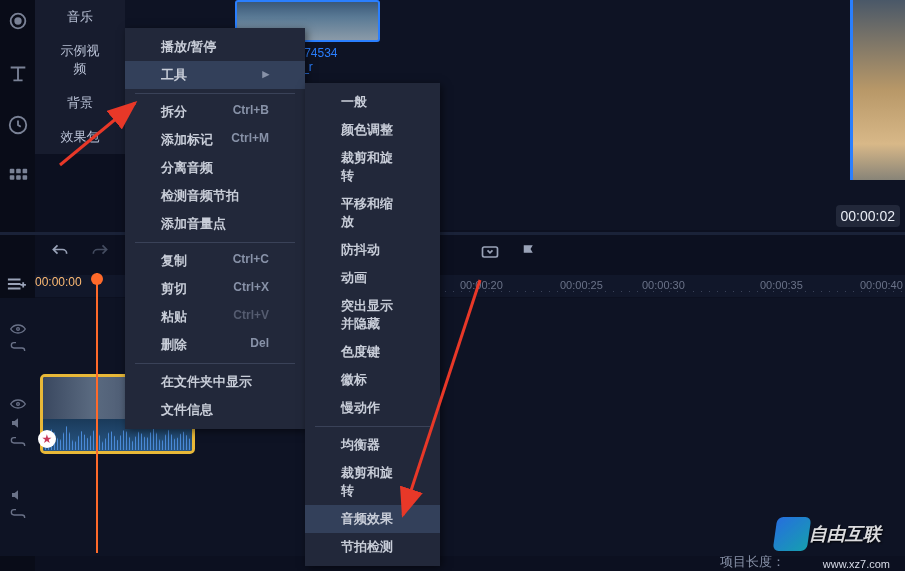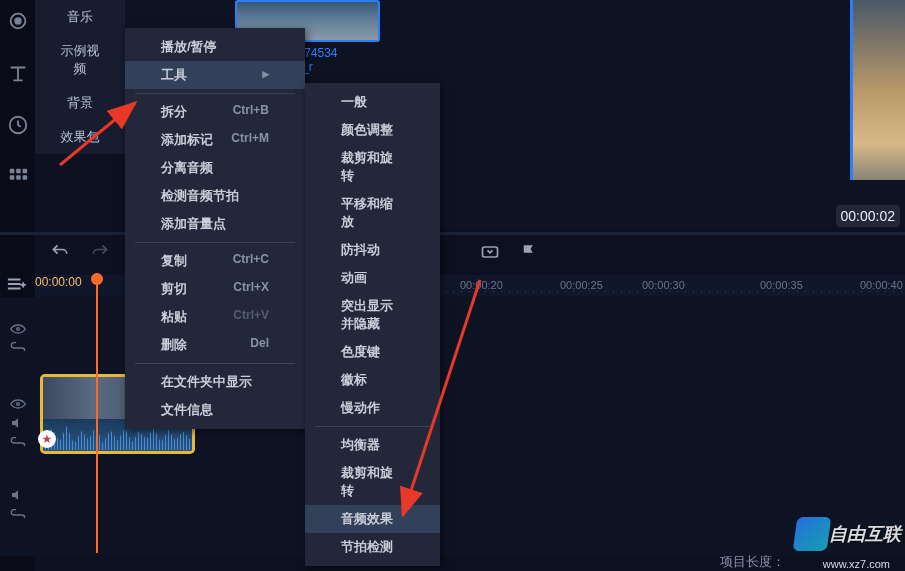--- a/index.html
+++ b/index.html
@@ -47,21 +47,21 @@
 .clip { position: absolute; left: 40px; top: 76px; width: 155px; height: 80px; border: 3px solid #e8b838; border-radius: 5px; background: #1a2238; overflow: hidden; }
 .clip-vid { height: 42px; background: linear-gradient(90deg,#3a4860,#5a6a80,#4a5870,#6a7a90); }
 .clip-aud { height: 35px; background: linear-gradient(180deg,#1a3a5a,#2a5a8a); position: relative; }
 .clip-aud::after { content:''; position:absolute; inset:4px 2px; background: repeating-linear-gradient(90deg,#4a8ad8 0,#4a8ad8 1px,transparent 1px,transparent 3px); clip-path: polygon(0 60%,5% 20%,10% 70%,15% 10%,20% 80%,25% 30%,30% 60%,35% 15%,40% 75%,45% 25%,50% 65%,55% 20%,60% 70%,65% 30%,70% 60%,75% 15%,80% 75%,85% 25%,90% 65%,95% 30%,100% 60%,100% 100%,0 100%); }
 .clip-star { position: absolute; left: 38px; top: 132px; width: 18px; height: 18px; background: #fff; border-radius: 50%; display: flex; align-items: center; justify-content: center; color: #c83858; font-size: 12px; z-index: 6; }
 
 .sep-h { position: absolute; left: 0; right: 0; top: 232px; height: 3px; background: #1a2238; }
 
 .arrow-ann { position: absolute; z-index: 20; }
 
-.watermark { position: absolute; right: 4px; bottom: 20px; z-index: 30; display: flex; align-items: center; opacity:0.85; }
+.watermark { position: absolute; right: 24px; bottom: 20px; z-index: 30; display: flex; align-items: center; opacity:0.85; }
 .wm-icon { width: 34px; height: 34px; background: linear-gradient(135deg,#2a7fff,#18b8c8); border-radius: 6px; position: relative; transform: skewX(-8deg); }
 .wm-text { color: #fff; font-size: 18px; font-weight: bold; font-style: italic; text-shadow: 1px 1px 2px #000; }
 .wm-url { position: absolute; right: 15px; bottom: 1px; color: #d8dce8; font-size: 11px; z-index: 30; }
 
 .status { position: absolute; bottom: 0; right: 120px; color: #8892a8; font-size: 13px; }
 
 svg { display: block; }
 </style>
 </head>
 <body>

